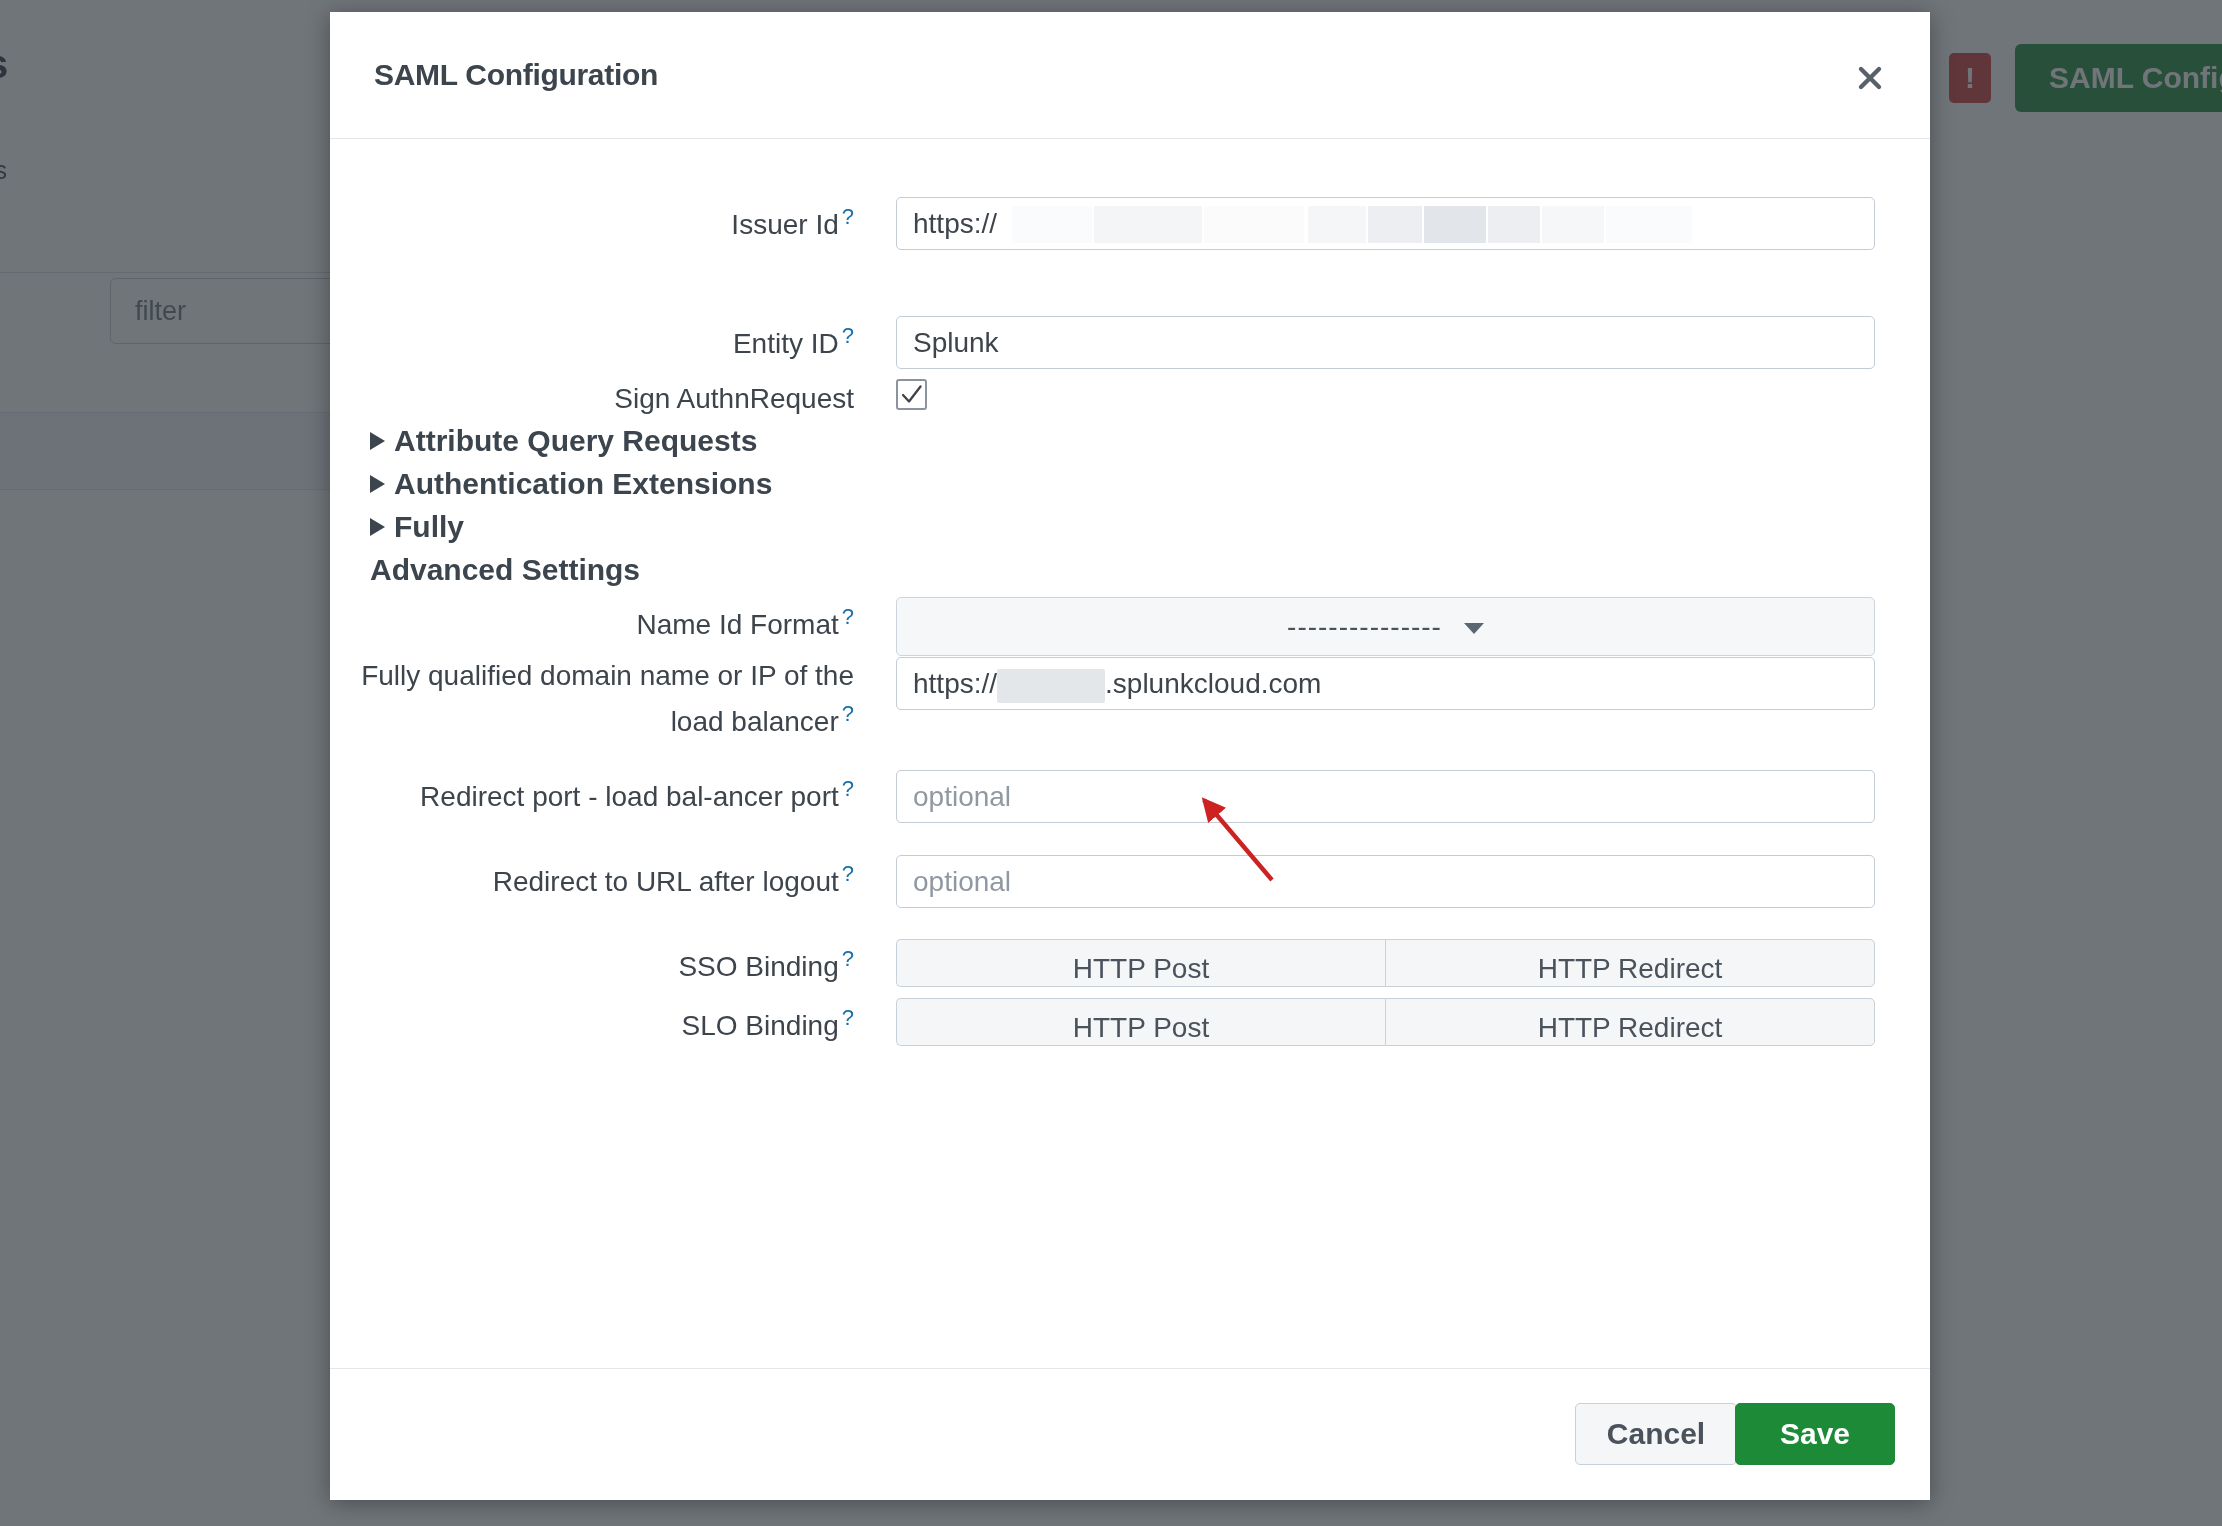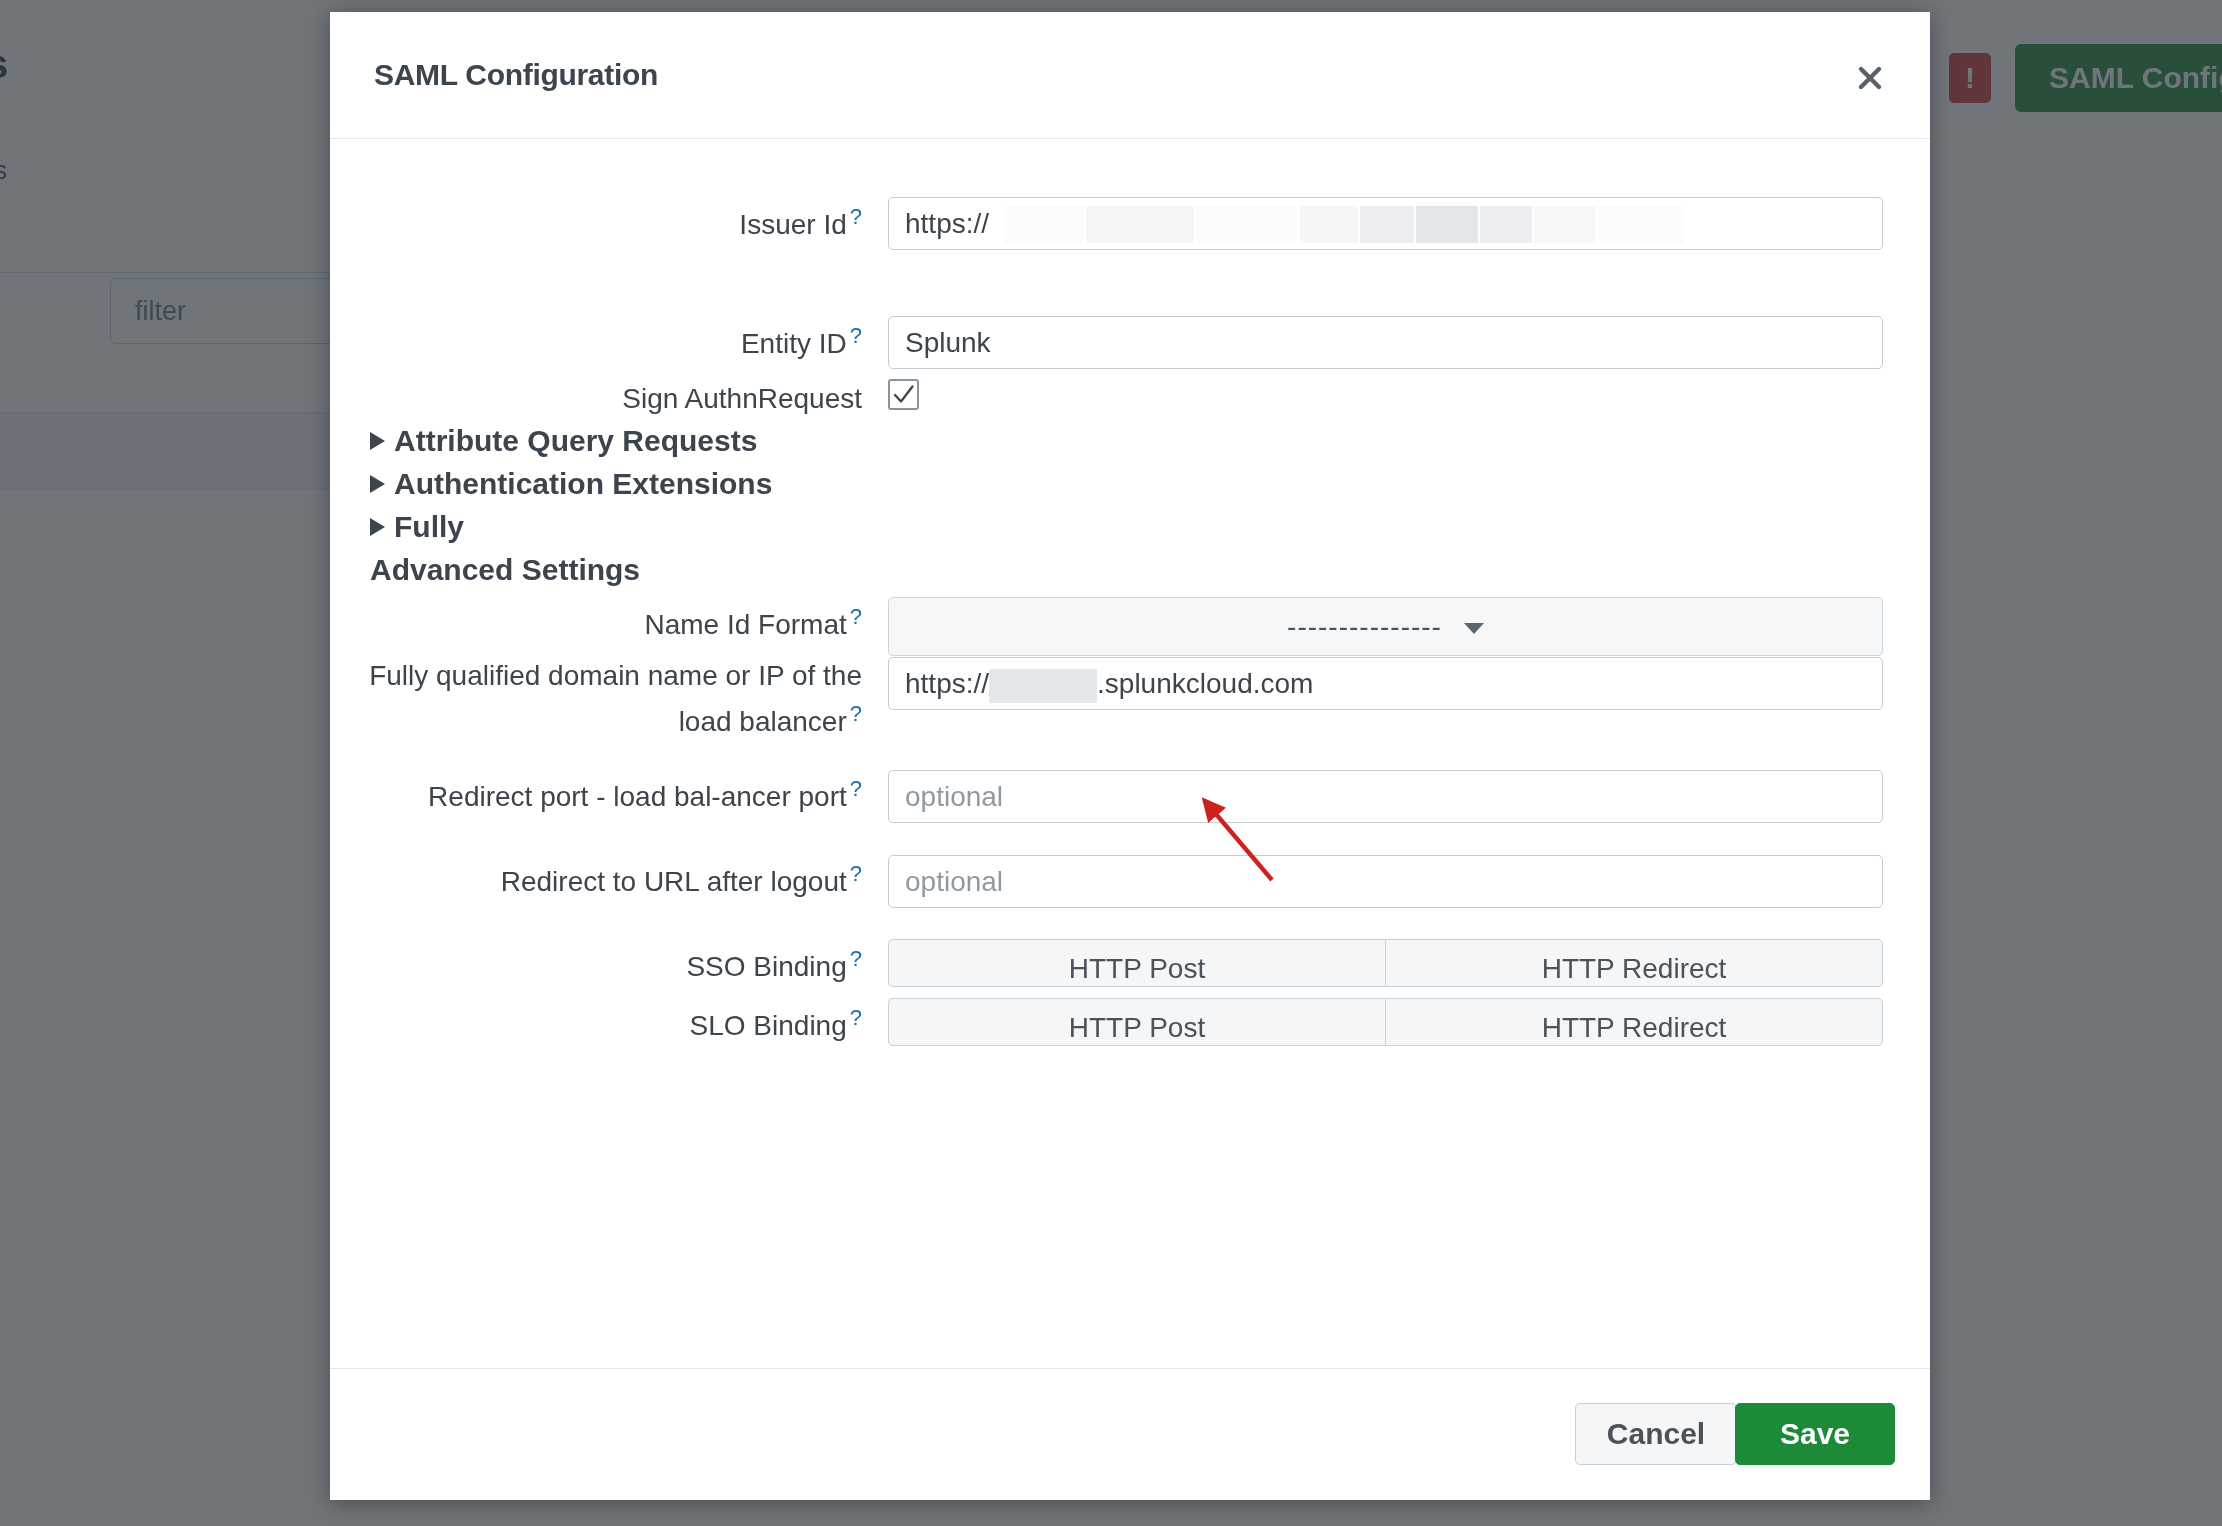--- a/index.html
+++ b/index.html
@@ -162,23 +162,24 @@
     position: relative;
     height: 131px;
     border-top: 1px solid #e3e7eb;
     box-sizing: border-box;
   }
 
   
   .frow {
     position: absolute;
     display: flex;
-    left: 8px;
+    left: 0;
     width: 100%;
     box-sizing: border-box;
+    gap: 16px;
   }
   .flabel {
     width: 550px;
     text-align: right;
     padding-right: 26px;
     box-sizing: border-box;
     font-size: 28px;
     color: #3d444b;
     line-height: 40px;
   }

